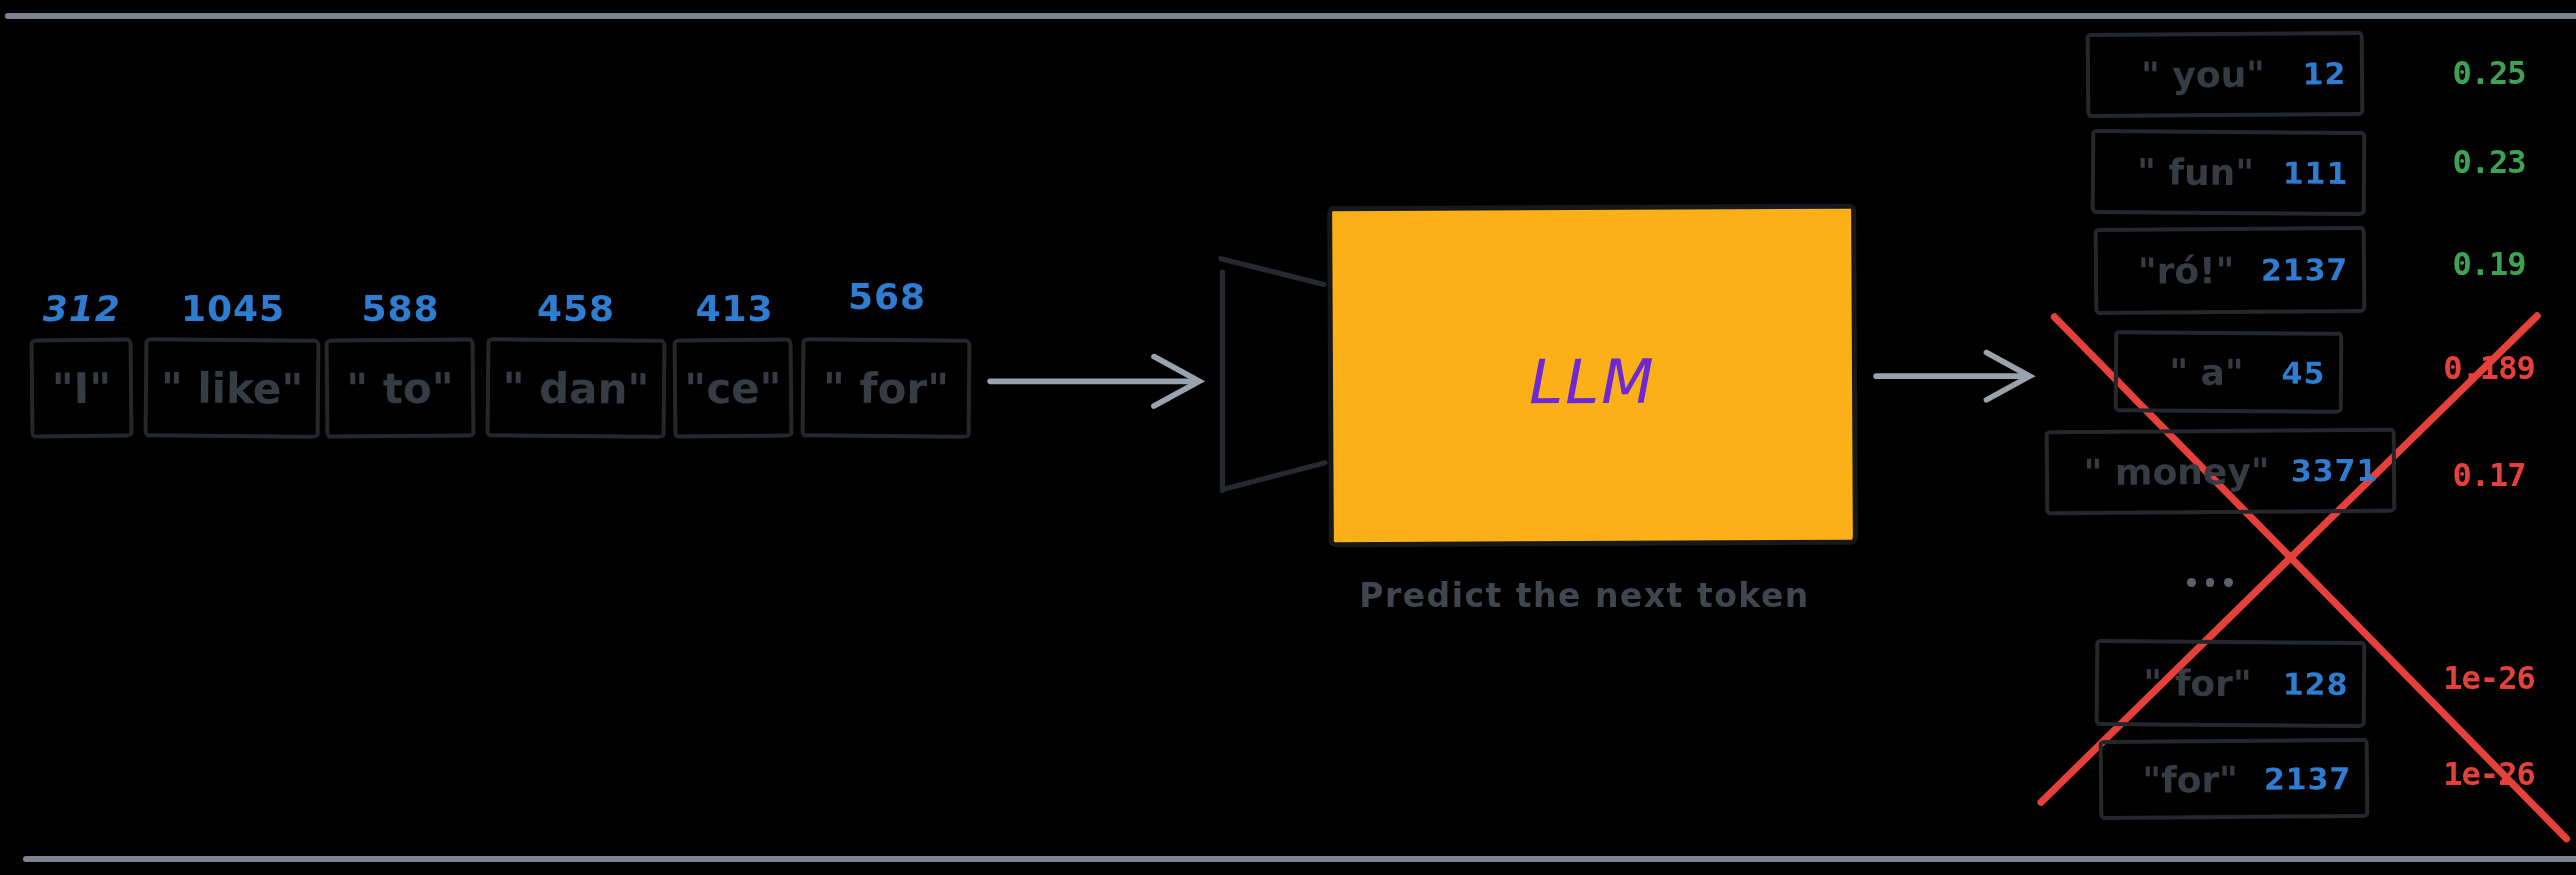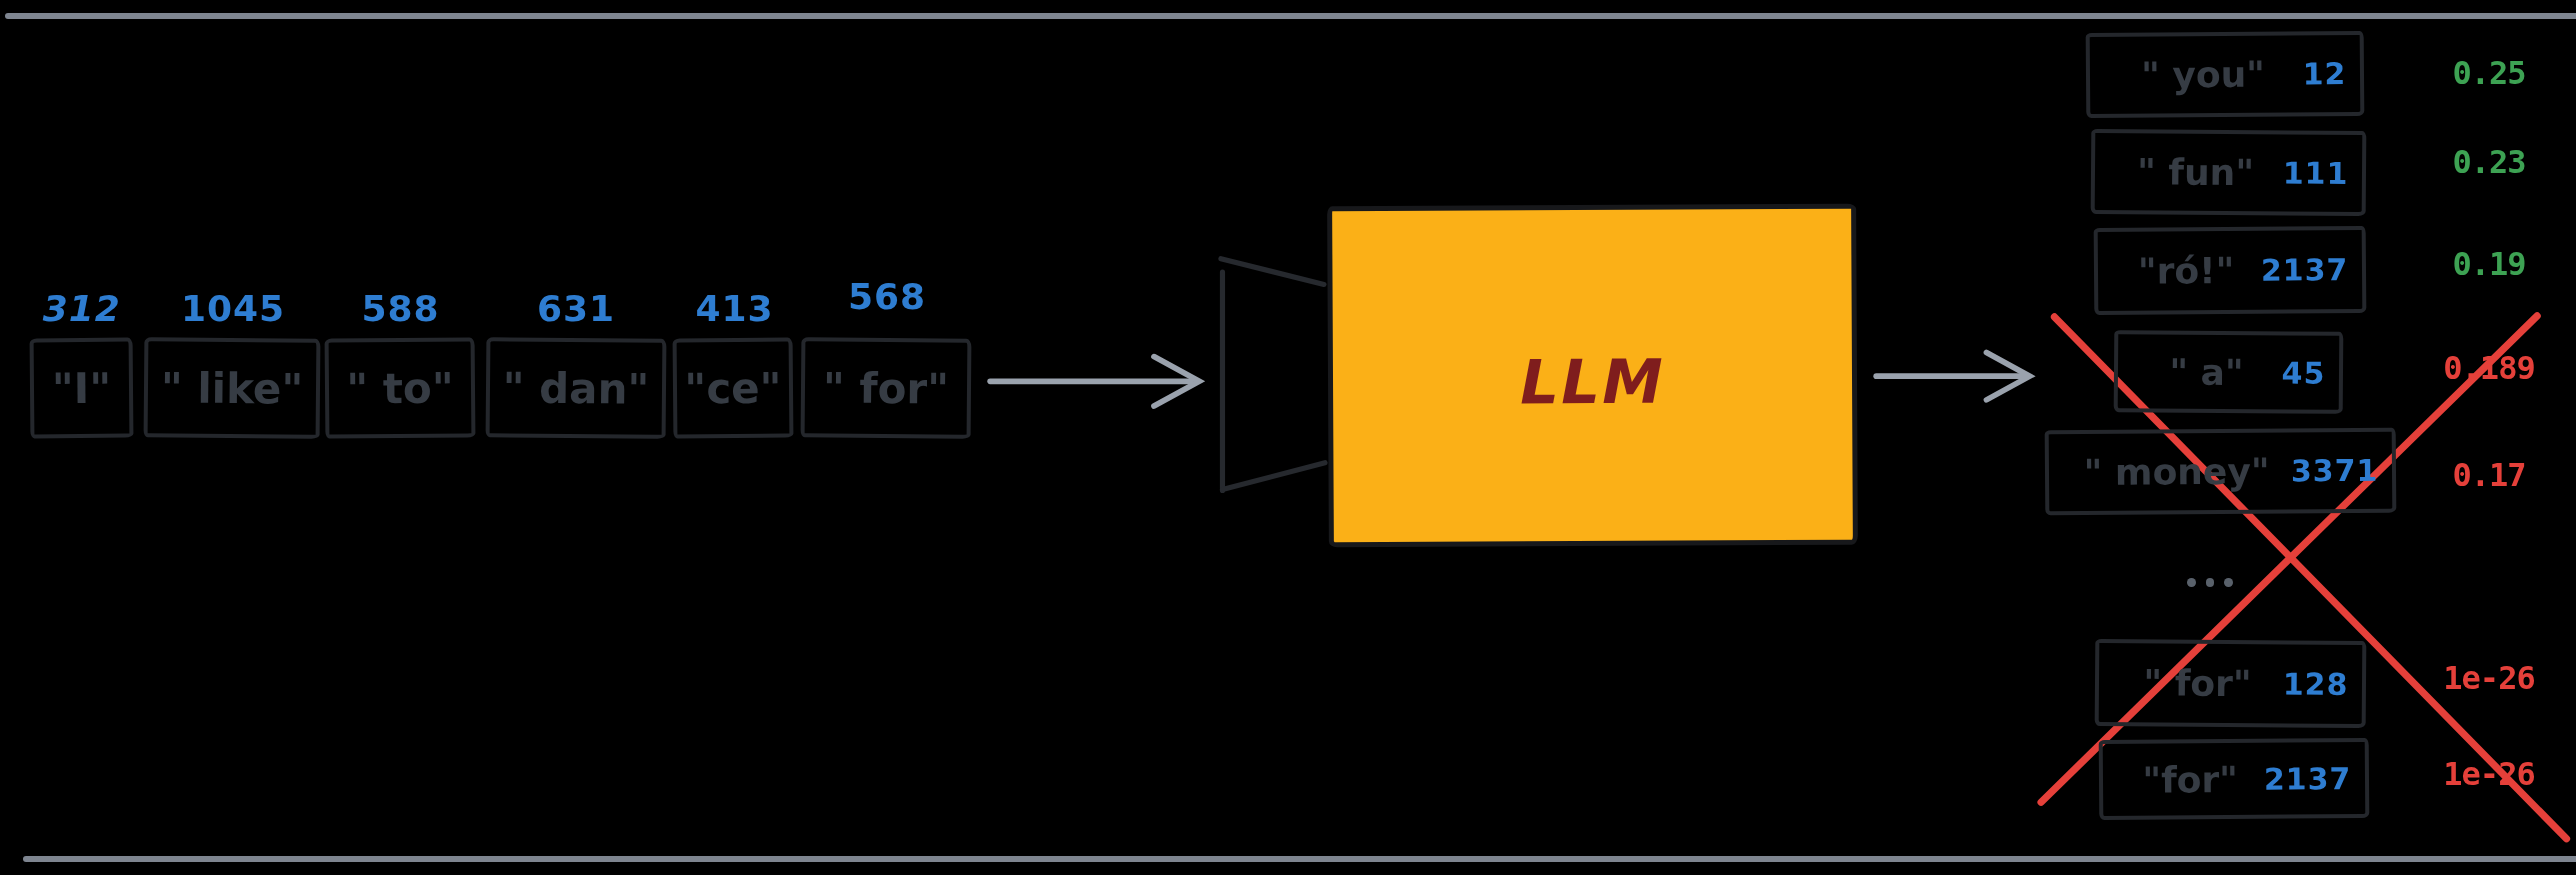--- a/index.html
+++ b/index.html
@@ -24,21 +24,21 @@
   .tok-box.alt{transform:rotate(.5deg);}
   .tok-box:not(.alt){transform:rotate(-.5deg);}
 
   
   #llm-box{
     position:absolute;left:1328px;top:205px;width:519px;height:331px;
     background:#fbb017;border:5.7px solid #17181b;
     border-radius:5.2px 9.3px 6.2px 8.2px / 8.2px 5.2px 9.3px 6.2px;
     display:flex;align-items:center;justify-content:center;transform:rotate(-.3deg);
   }
-  #llm-label{font-size:61px;font-style:italic;font-weight:700;color:#7f1d1d;letter-spacing:2.1px;margin-top:12px;}
+  #llm-label{font-size:61px;font-style:italic;font-weight:400;color:#6d28d9;letter-spacing:2.1px;margin-top:12px;}
   #caption{
     position:absolute;left:1309px;top:576px;width:551px;text-align:center;
     color:#3f464f;font-size:33px;font-weight:600;letter-spacing:1.5px;white-space:nowrap;
   }
 
   
   .cand-box{
     position:absolute;border:4.1px solid #24272c;border-radius:6.2px 4.1px 7.2px 5.2px / 4.1px 7.2px 5.2px 6.2px;
     display:flex;align-items:center;padding:0 13.4px;
     color:#363c44;font-size:36px;font-weight:600;white-space:pre;
@@ -95,31 +95,32 @@
     </g>
   </svg>
 
   <div id="input-tokens">
       <div class="tok-id" style="left: 9.3px; width: 145px; top: 286px; font-style: italic;">312</div>
       <div class="tok-box" style="left: 30px; top: 338px; width: 95px; height: 92px;">"I"</div>
       <div class="tok-id" style="left: 124px; width: 218px; top: 286px;">1045</div>
       <div class="tok-box alt" style="left: 144px; top: 338px; width: 168px; height: 92px;">" like"</div>
       <div class="tok-id" style="left: 304px; width: 193px; top: 286px;">588</div>
       <div class="tok-box" style="left: 325px; top: 338px; width: 142px; height: 92px;">" to"</div>
-      <div class="tok-id" style="left: 465px; width: 222px; top: 286px;">631</div>
+      <div class="tok-id" style="left: 465px; width: 222px; top: 286px;">458</div>
       <div class="tok-box alt" style="left: 486px; top: 338px; width: 172px; height: 92px;">" dan"</div>
       <div class="tok-id" style="left: 653px; width: 163px; top: 286px;">413</div>
       <div class="tok-box" style="left: 673px; top: 338px; width: 112px; height: 92px;">"ce"</div>
       <div class="tok-id" style="left: 781px; width: 212px; top: 274px;">568</div>
       <div class="tok-box alt" style="left: 801px; top: 338px; width: 162px; height: 92px;">" for"</div>
     </div>
 
   <div id="llm-box">
     <span id="llm-label">LLM</span>
   </div>
+  <div id="caption">Predict the next token</div>
 
   <div id="candidates">
       <div class="cand-box" style="left: 2086px; top: 32px; width: 243px; height: 77px; transform: rotate(-0.45deg);"><span class="cand-token">" you"</span><span class="cand-id">12</span></div>
       <div class="cand-box" style="left: 2091px; top: 130px; width: 240px; height: 77px; transform: rotate(0.45deg);"><span class="cand-token">" fun"</span><span class="cand-id">111</span></div>
       <div class="cand-box" style="left: 2094px; top: 227px; width: 237px; height: 79px; transform: rotate(-0.45deg);"><span class="cand-token">"ró!"</span><span class="cand-id">2137</span></div>
       <div class="cand-box" style="left: 2114px; top: 331px; width: 194px; height: 74px; transform: rotate(0.45deg);"><span class="cand-token">" a"</span><span class="cand-id">45</span></div>
       <div class="cand-box" style="left: 2045px; top: 429px; width: 316px; height: 77px; transform: rotate(-0.45deg);"><span class="cand-token">" money"</span><span class="cand-id">3371</span></div>
       <div class="cand-box" style="left: 2095px; top: 640px; width: 236px; height: 79px; transform: rotate(0.45deg);"><span class="cand-token">" for"</span><span class="cand-id">128</span></div>
       <div class="cand-box" style="left: 2099px; top: 739px; width: 235px; height: 72px; transform: rotate(-0.45deg);"><span class="cand-token">"for"</span><span class="cand-id">2137</span></div>
     </div>

